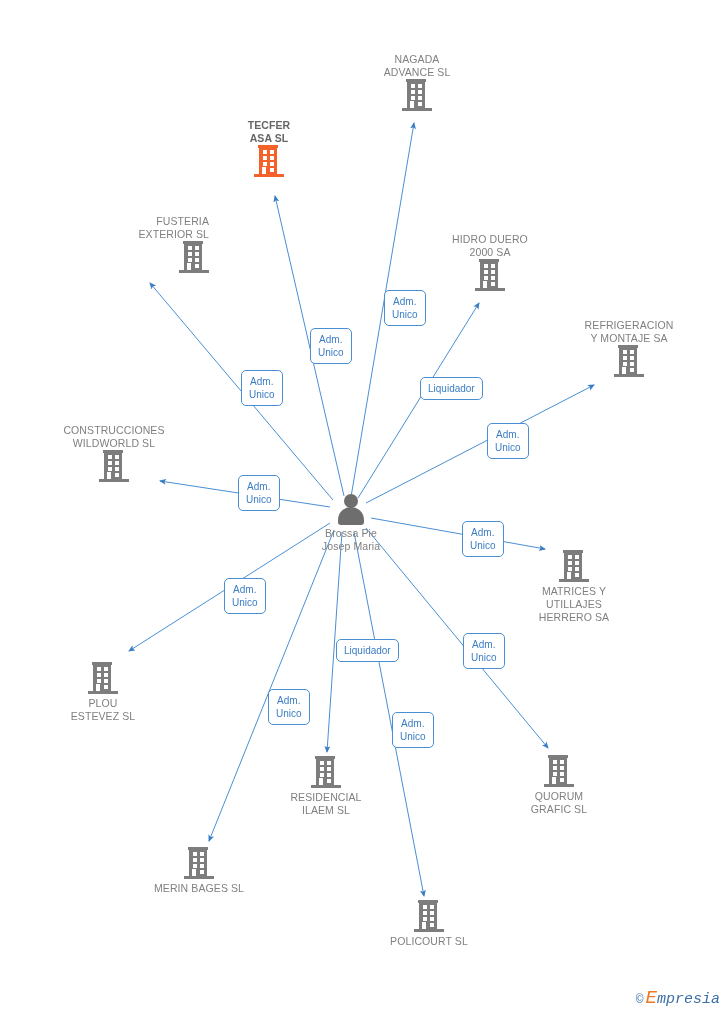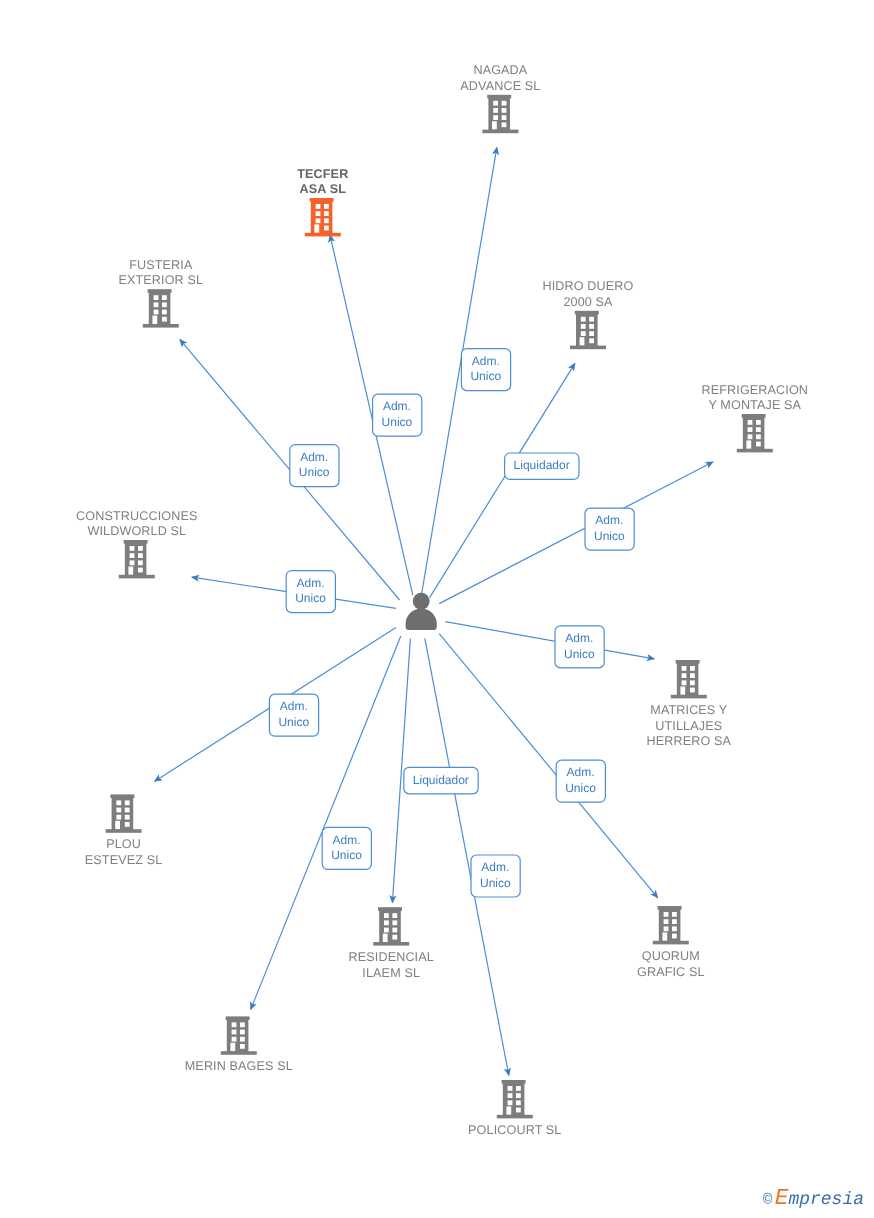--- a/index.html
+++ b/index.html
@@ -40,21 +40,20 @@
   .node-label {
     font-size: 10.5px;
     color: #808080;
     letter-spacing: 0.1px;
     white-space: pre-line;
     display: block;
   }
   .node-label.bold {
     font-weight: bold;
     color: #666666;
-    margin-top: 20px;
   }
   .node-icon {
     display: inline-block;
     position: relative;
   }
   
   .bldg {
     width: 30px;
     height: 34px;
     position: relative;
@@ -188,28 +187,30 @@
         <line x1="342" y1="532" x2="327" y2="752" stroke="#4a8fd4" stroke-width="1" marker-end="url(#arrow)"></line>
         <line x1="334" y1="530" x2="209" y2="841" stroke="#4a8fd4" stroke-width="1" marker-end="url(#arrow)"></line>
         <line x1="354" y1="532" x2="424" y2="896" stroke="#4a8fd4" stroke-width="1" marker-end="url(#arrow)"></line>
       </g>
   </svg>
 
   <div class="node" id="node-center" style="left:351px; top:494px;">
     <span class="node-icon person">
       <span class="head"></span><span class="body"></span>
     </span>
+    <span class="node-label">Brossa Pie
+Josep Maria</span>
   </div>
 
   <div id="node-layer">
       <div class="node" style="top: 53px; left: 417px;"><span class="node-label">NAGADA
 ADVANCE SL</span><span class="node-icon"><span class="bldg"><span class="roof"></span><span class="body"></span><span class="w" style="left:9px;top:5px"></span><span class="w" style="left:16px;top:5px"></span><span class="w" style="left:9px;top:11px"></span><span class="w" style="left:16px;top:11px"></span><span class="w" style="left:9px;top:17px"></span><span class="w" style="left:16px;top:17px"></span><span class="w" style="left:16px;top:23px"></span><span class="door"></span><span class="base"></span></span></span></div>
       <div class="node" style="top: 119px; left: 269px;"><span class="node-label bold">TECFER
 ASA SL</span><span class="node-icon"><span class="bldg orange"><span class="roof"></span><span class="body"></span><span class="w" style="left:9px;top:5px"></span><span class="w" style="left:16px;top:5px"></span><span class="w" style="left:9px;top:11px"></span><span class="w" style="left:16px;top:11px"></span><span class="w" style="left:9px;top:17px"></span><span class="w" style="left:16px;top:17px"></span><span class="w" style="left:16px;top:23px"></span><span class="door"></span><span class="base"></span></span></span></div>
-      <div class="node" style="top: 215px; left: 134px;"><span class="node-label">FUSTERIA
+      <div class="node" style="top: 215px; left: 134px; text-align: right;"><span class="node-label">FUSTERIA
 EXTERIOR SL</span><span class="node-icon"><span class="bldg"><span class="roof"></span><span class="body"></span><span class="w" style="left:9px;top:5px"></span><span class="w" style="left:16px;top:5px"></span><span class="w" style="left:9px;top:11px"></span><span class="w" style="left:16px;top:11px"></span><span class="w" style="left:9px;top:17px"></span><span class="w" style="left:16px;top:17px"></span><span class="w" style="left:16px;top:23px"></span><span class="door"></span><span class="base"></span></span></span></div>
       <div class="node" style="top: 233px; left: 490px;"><span class="node-label">HIDRO DUERO
 2000 SA</span><span class="node-icon"><span class="bldg"><span class="roof"></span><span class="body"></span><span class="w" style="left:9px;top:5px"></span><span class="w" style="left:16px;top:5px"></span><span class="w" style="left:9px;top:11px"></span><span class="w" style="left:16px;top:11px"></span><span class="w" style="left:9px;top:17px"></span><span class="w" style="left:16px;top:17px"></span><span class="w" style="left:16px;top:23px"></span><span class="door"></span><span class="base"></span></span></span></div>
       <div class="node" style="top: 319px; left: 629px;"><span class="node-label">REFRIGERACION
 Y MONTAJE SA</span><span class="node-icon"><span class="bldg"><span class="roof"></span><span class="body"></span><span class="w" style="left:9px;top:5px"></span><span class="w" style="left:16px;top:5px"></span><span class="w" style="left:9px;top:11px"></span><span class="w" style="left:16px;top:11px"></span><span class="w" style="left:9px;top:17px"></span><span class="w" style="left:16px;top:17px"></span><span class="w" style="left:16px;top:23px"></span><span class="door"></span><span class="base"></span></span></span></div>
       <div class="node" style="top: 424px; left: 114px;"><span class="node-label">CONSTRUCCIONES
 WILDWORLD SL</span><span class="node-icon"><span class="bldg"><span class="roof"></span><span class="body"></span><span class="w" style="left:9px;top:5px"></span><span class="w" style="left:16px;top:5px"></span><span class="w" style="left:9px;top:11px"></span><span class="w" style="left:16px;top:11px"></span><span class="w" style="left:9px;top:17px"></span><span class="w" style="left:16px;top:17px"></span><span class="w" style="left:16px;top:23px"></span><span class="door"></span><span class="base"></span></span></span></div>
       <div class="node" style="top: 550px; left: 574px;"><span class="node-icon"><span class="bldg"><span class="roof"></span><span class="body"></span><span class="w" style="left:9px;top:5px"></span><span class="w" style="left:16px;top:5px"></span><span class="w" style="left:9px;top:11px"></span><span class="w" style="left:16px;top:11px"></span><span class="w" style="left:9px;top:17px"></span><span class="w" style="left:16px;top:17px"></span><span class="w" style="left:16px;top:23px"></span><span class="door"></span><span class="base"></span></span></span><span class="node-label">MATRICES Y
 UTILLAJES
 HERRERO SA</span></div>

